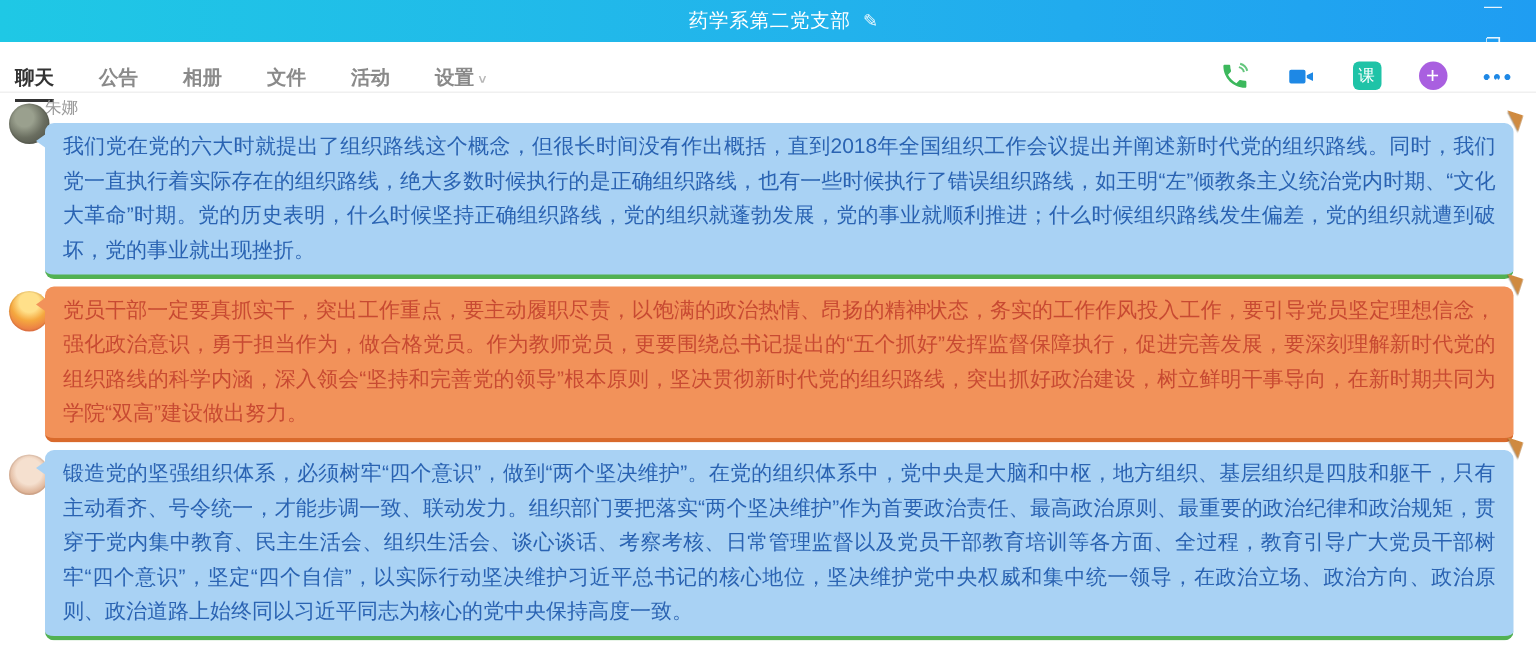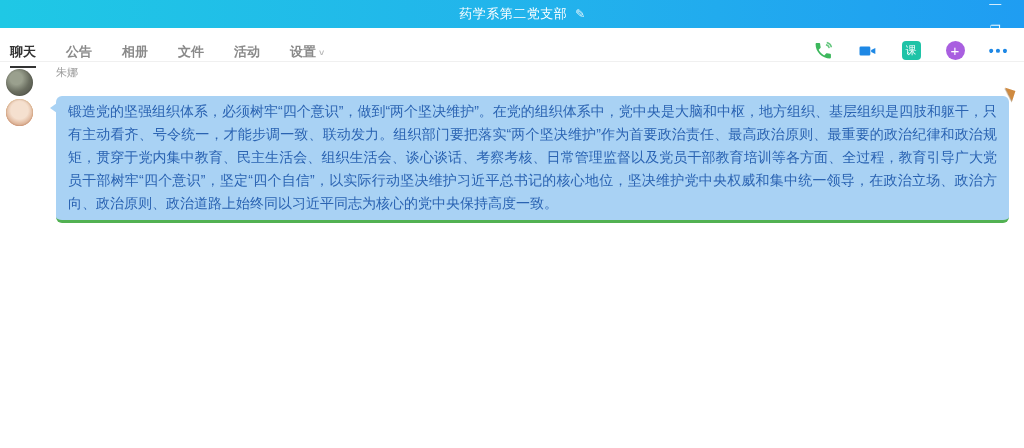--- a/index.html
+++ b/index.html
@@ -33,21 +33,21 @@
   .ticon { width:22px; height:22px; display:flex; align-items:center; justify-content:center; }
   .class-badge { width:19px; height:19px; border-radius:4px; background:#1fc3a7;
     color:#fff; font-size:11px; display:flex; align-items:center; justify-content:center; }
   .invite-badge { width:19px; height:19px; border-radius:50%; background:#a95fe0;
     color:#fff; font-size:15px; display:flex; align-items:center; justify-content:center;
     line-height:1; padding-bottom:1px; }
   .more-dots { color:#1e88e5; font-size:14px; letter-spacing:2px; font-weight:bold; }
 
   
   .chat { padding:3px 0 0 0; }
-  .msg { position:relative; padding-left:56px; margin-bottom:17px; }
+  .msg { position:relative; padding-left:30px; margin-bottom:5px; }
   .avatar { position:absolute; left:6px; top:3px; width:27px; height:27px;
     border-radius:50%; box-shadow:0 0 0 1px rgba(0,0,0,.06) inset; }
   .av1 { background:radial-gradient(circle at 38% 35%, #9aa08e 0 25%, #6a6e60 55%, #45473f 100%); }
   .av2 { background:radial-gradient(circle at 50% 28%, #ffe08a 0 28%, #f5a83f 52%, #e2574b 100%); }
   .av3 { background:radial-gradient(circle at 50% 42%, #f5e0cf 0 42%, #ddb194 70%, #bf8a6a 100%); }
   .sender { font-size:11px; color:#9a9a9a; line-height:13px; margin:1px 0 3px; }
   .bubble { position:relative; margin-right:15px; border-radius:6px;
     padding:4px 12px 5px; font-size:14px; line-height:23px; text-align:justify; }
   .bubble::before { content:""; position:absolute; left:-6px; top:7px;
     border-top:5px solid transparent; border-bottom:5px solid transparent; }
@@ -109,24 +109,32 @@
       <span class="more-dots">•••</span>
     </span>
   </div>
 </div>
 
 <div class="chat">
 
   <div class="msg">
     <span class="avatar av1"></span>
     <div class="sender">朱娜</div>
+    <div class="bubble b-blue">
+      <span class="corner"></span>
+      <span>我们党在党的六大时就提出了组织路线这个概念，但很长时间没有作出概括，直到2018年全国组织工作会议提出并阐述新时代党的组织路线。同时，我们党一直执行着实际存在的组织路线，绝大多数时候执行的是正确组织路线，也有一些时候执行了错误组织路线，如王明“左”倾教条主义统治党内时期、“文化大革命”时期。党的历史表明，什么时候坚持正确组织路线，党的组织就蓬勃发展，党的事业就顺利推进；什么时候组织路线发生偏差，党的组织就遭到破坏，党的事业就出现挫折。</span>
+    </div>
   </div>
 
   <div class="msg">
     <span class="avatar av2"></span>
+    <div class="bubble b-orange">
+      <span class="corner"></span>
+      <span>党员干部一定要真抓实干，突出工作重点，要主动履职尽责，以饱满的政治热情、昂扬的精神状态，务实的工作作风投入工作，要引导党员坚定理想信念，强化政治意识，勇于担当作为，做合格党员。作为教师党员，更要围绕总书记提出的“五个抓好”发挥监督保障执行，促进完善发展，要深刻理解新时代党的组织路线的科学内涵，深入领会“坚持和完善党的领导”根本原则，坚决贯彻新时代党的组织路线，突出抓好政治建设，树立鲜明干事导向，在新时期共同为学院“双高”建设做出努力。</span>
+    </div>
   </div>
 
   <div class="msg">
     <span class="avatar av3"></span>
     <div class="bubble b-blue">
       <span class="corner"></span>
       <span>锻造党的坚强组织体系，必须树牢“四个意识”，做到“两个坚决维护”。在党的组织体系中，党中央是大脑和中枢，地方组织、基层组织是四肢和躯干，只有主动看齐、号令统一，才能步调一致、联动发力。组织部门要把落实“两个坚决维护”作为首要政治责任、最高政治原则、最重要的政治纪律和政治规矩，贯穿于党内集中教育、民主生活会、组织生活会、谈心谈话、考察考核、日常管理监督以及党员干部教育培训等各方面、全过程，教育引导广大党员干部树牢“四个意识”，坚定“四个自信”，以实际行动坚决维护习近平总书记的核心地位，坚决维护党中央权威和集中统一领导，在政治立场、政治方向、政治原则、政治道路上始终同以习近平同志为核心的党中央保持高度一致。</span>
     </div>
   </div>
 

